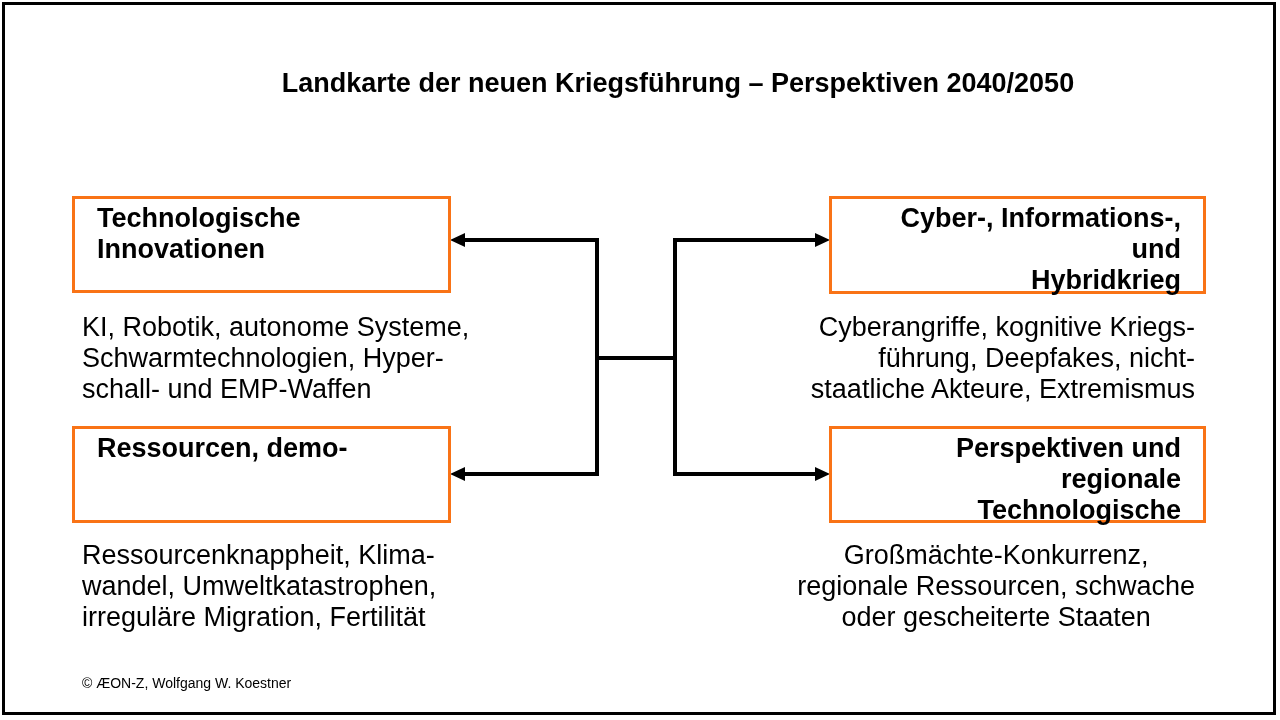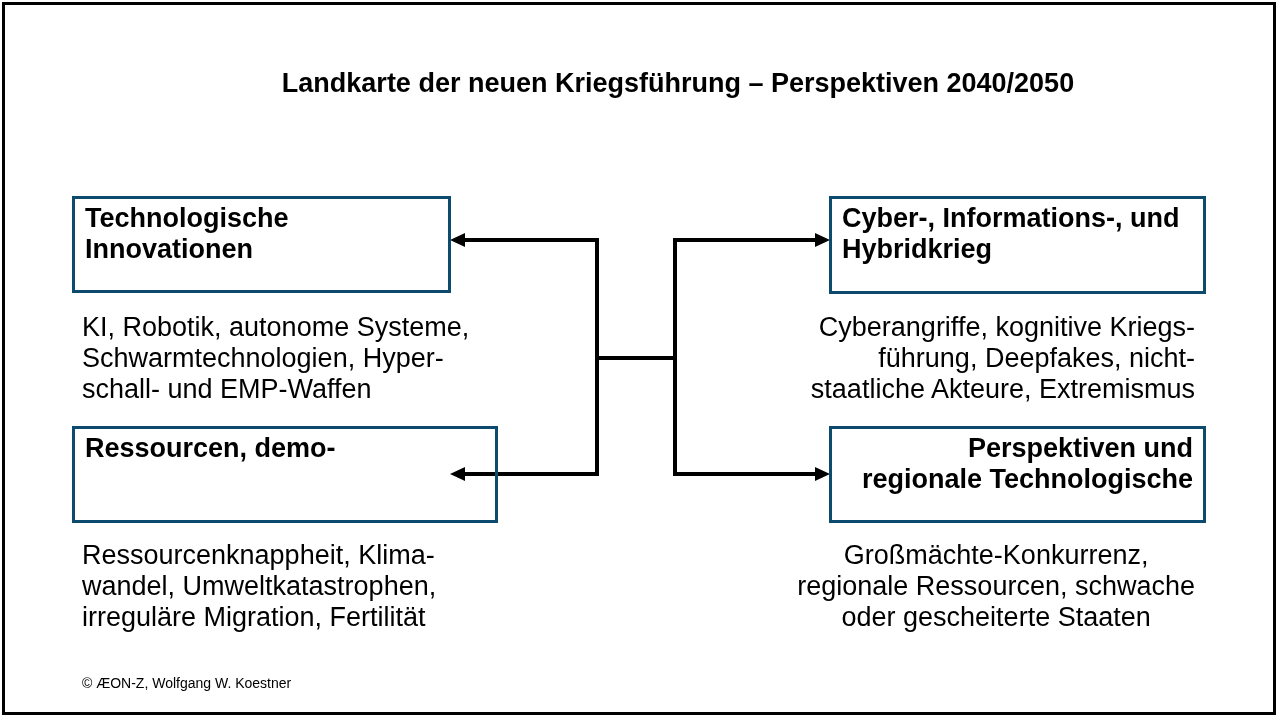--- a/index.html
+++ b/index.html
@@ -32,30 +32,30 @@
     width: 1280px;
     text-align: center;
     font-size: 27px;
     line-height: 32px;
     font-weight: bold;
     white-space: nowrap;
     padding-left: 38px;
   }
   .node-box {
     position: absolute;
-    border: 3px solid #0c4a6e;
+    border: 3px solid #f97316;
     box-sizing: border-box;
     font-size: 27px;
     line-height: 31px;
     font-weight: bold;
-    padding: 4px 10px;
+    padding: 4px 22px;
   }
   .node-box.tl { left: 72px;  top: 196px; width: 379px; height: 97px; }
-  .node-box.tr { left: 829px; top: 196px; width: 377px; height: 98px; }
-  .node-box.bl { left: 72px;  top: 426px; width: 426px; height: 97px; }
+  .node-box.tr { left: 829px; top: 196px; width: 377px; height: 98px; text-align: right; }
+  .node-box.bl { left: 72px;  top: 426px; width: 379px; height: 97px; }
   .node-box.br { left: 829px; top: 426px; width: 377px; height: 97px; text-align: right; }
   .node-desc {
     position: absolute;
     font-size: 27px;
     line-height: 31px;
     font-weight: normal;
     white-space: nowrap;
   }
   .node-desc.tl { left: 82px;  top: 312px; }
   .node-desc.tr { right: 85px; top: 312px; text-align: right; }

